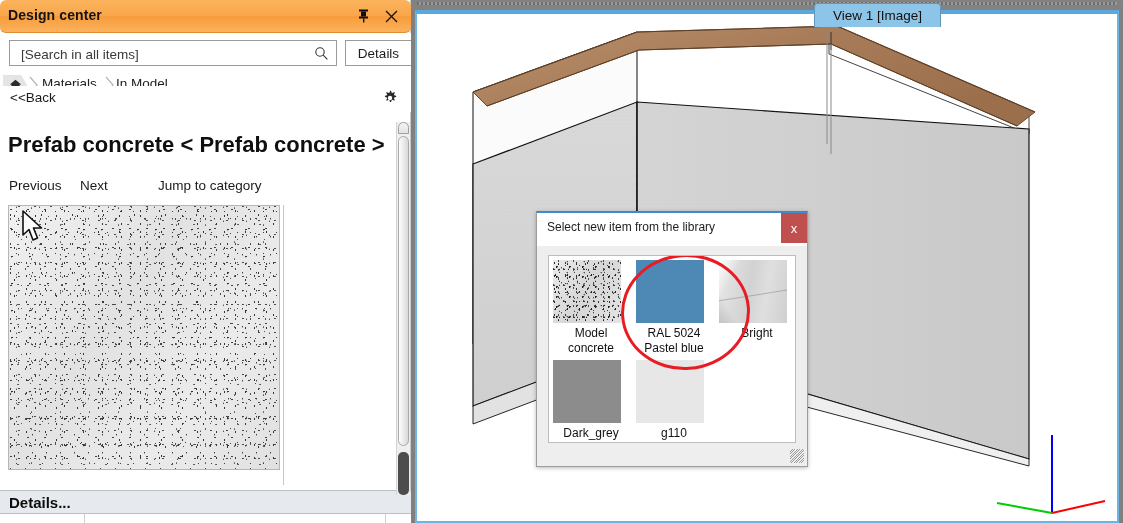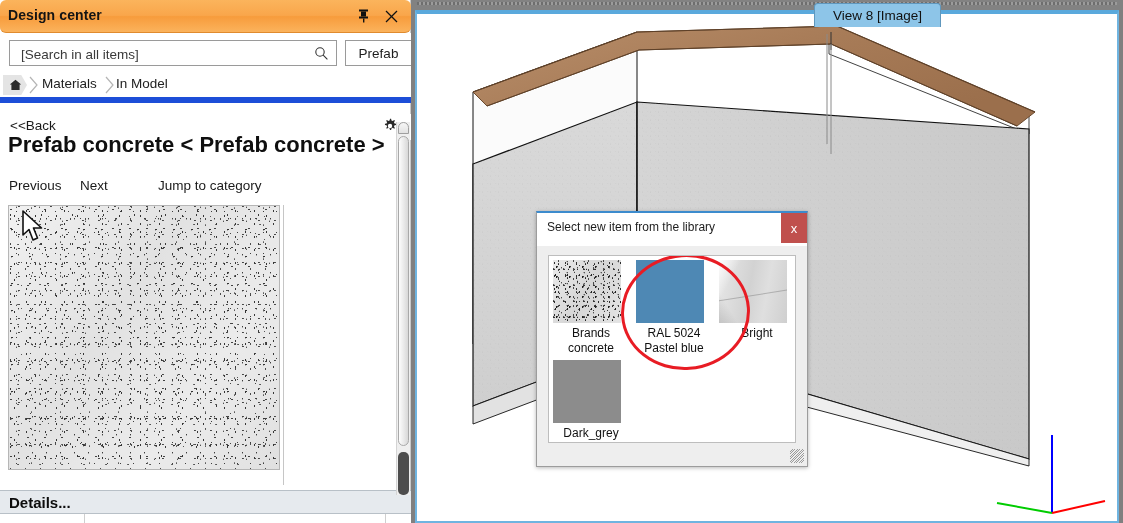--- a/index.html
+++ b/index.html
@@ -66,21 +66,21 @@
   .crumb-home{
     position:absolute;left:3px;top:2px;width:24px;height:20px;
     background:#e4e4e4;
     clip-path:polygon(0 0,76% 0,100% 50%,76% 100%,0 100%);
     display:flex;align-items:center;justify-content:center;cursor:pointer;
   }
   .crumb-arrow{position:absolute;top:2px;width:12px;height:20px;}
   .crumb-txt{position:absolute;top:3px;font-size:13.5px;color:#222;cursor:pointer;white-space:nowrap;}
 
   
-  .backrow{position:absolute;left:0;top:114px;width:411px;height:26px;background:#fff;}
+  .backrow{position:absolute;left:0;top:86px;width:411px;height:26px;background:#fff;}
   .backlink{position:absolute;left:10px;top:4px;font-size:13.5px;color:#1a1a1a;cursor:pointer;}
   .gear{position:absolute;right:13px;top:4px;width:16px;height:16px;cursor:pointer;}
 
   
   .heading{
     position:absolute;left:8px;top:132px;
     font-size:22px;font-weight:bold;color:#0f0f0f;white-space:nowrap;
   }
   .heading .sub{font-weight:bold;}
 
@@ -280,21 +280,21 @@
     </div>
 
     <div class="searchrow">
       <div class="searchbox">
         <input type="text" value="" placeholder="[Search in all items]" style="">
         <svg class="mag" viewBox="0 0 15 15">
           <circle cx="6" cy="6" r="4.2" fill="none" stroke="#333" stroke-width="1.1"></circle>
           <line x1="9.2" y1="9.2" x2="13.4" y2="13.4" stroke="#333" stroke-width="1.1"></line>
         </svg>
       </div>
-      <div class="brands">Prefab</div>
+      <div class="brands">Details</div>
     </div>
 
     <div class="crumbs">
       <div class="crumb-home">
         <svg width="13" height="12" viewBox="0 0 13 12">
           <path d="M6.5 0.8 L12.2 5.6 L10.6 5.6 L10.6 11 L2.4 11 L2.4 5.6 L0.8 5.6 Z" fill="#2b2b2b"></path>
         </svg>
       </div>
       <svg class="crumb-arrow" style="left:28px" viewBox="0 0 12 20">
         <path d="M2 2 L9 10 L2 18" fill="none" stroke="#b5b5b5" stroke-width="1.2"></path>
@@ -408,37 +408,37 @@
         <svg class="gizmo" viewBox="0 0 118 96">
           <line x1="59" y1="90" x2="59" y2="12" stroke="#0000ff" stroke-width="2"></line>
           <line x1="59" y1="90" x2="112" y2="78" stroke="#ff0000" stroke-width="2"></line>
           <line x1="59" y1="90" x2="4" y2="80" stroke="#00cc00" stroke-width="2"></line>
         </svg>
 
       </div>
     </div>
 
     <div class="tabstrip">
-      <div class="viewtab">View 8 [Image]</div>
+      <div class="viewtab">View 1 [Image]</div>
     </div>
   </div>
 
   <div class="dlg">
     <div class="dlg-head">
       <div class="title">Select new item from the library</div>
       <div class="dlg-x">x</div>
     </div>
 
     <div class="dlg-body">
       <div class="grid">
 
         <div class="cell" style="left:0px;top:0px;">
           <span class="swatch tex-concrete"></span>
           <div class="lbl">
-            <div>Brands</div>
+            <div>Model</div>
             <div>concrete</div>
           </div>
         </div>
 
         <div class="cell" style="left:83px;top:0px;">
           <span class="swatch" id="sw1" style="background: rgb(78, 136, 180);"></span>
           <div class="lbl">
             <div>RAL 5024</div>
             <div>Pastel blue</div>
           </div>
@@ -451,20 +451,26 @@
           </div>
         </div>
 
         <div class="cell" style="left:0px;top:100px;">
           <span class="swatch" id="sw3" style="background: rgb(140, 140, 140);"></span>
           <div class="lbl">
             <div>Dark_grey</div>
           </div>
         </div>
 
+        <div class="cell" style="left:83px;top:100px;">
+          <span class="swatch" id="sw4" style="background: rgb(231, 231, 231);"></span>
+          <div class="lbl">
+            <div>g110</div>
+          </div>
+        </div>
 
         <div class="redcircle"></div>
       </div>
     </div>
 
     <div class="grip"></div>
   </div>
 
 </div>
 

